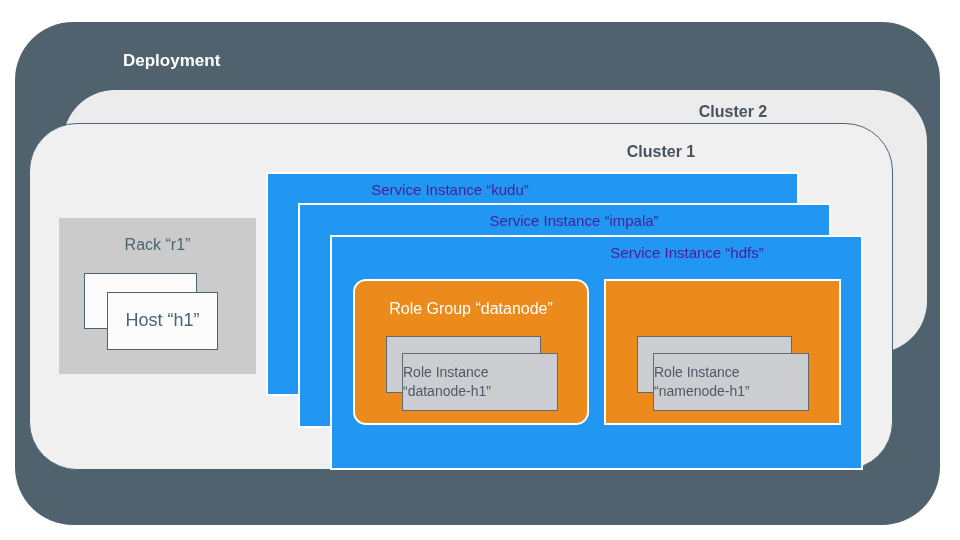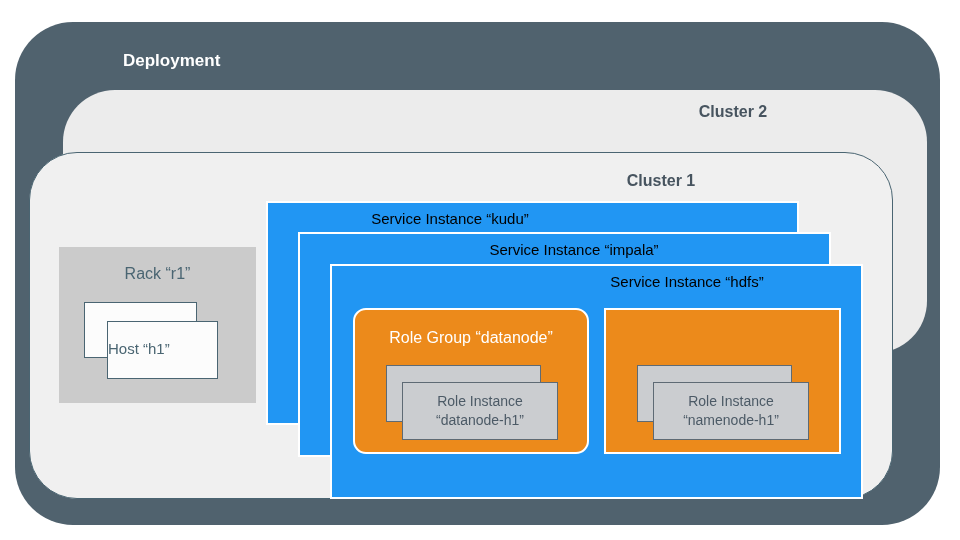--- a/index.html
+++ b/index.html
@@ -36,21 +36,20 @@
     white-space: nowrap; transform: translateX(-50%);
   }
   #cluster2 > .cluster-label { left: 670px; top: 13px; }
 
   
   #cluster1 {
     left: 14px; top: 101px; width: 864px; height: 347px;
     background: var(--cluster1_bg, #F0F0F0);
     border: 1px solid var(--border_slate, #4A6572);
     border-radius: 48px;
-    margin-top: 29px;
   }
   #cluster1 > .cluster-label { left: 631px; top: 19px; }
 
   
   #rack {
     left: 29px; top: 94px; width: 197px; height: 156px;
     background: var(--rack_bg, #CBCBCB);
   }
   .rack-label {
     left: 0; top: 18px; width: 100%;
@@ -58,36 +57,36 @@
     font-size: 16px; line-height: 18px;
   }
   .host-box {
     background: #fcfcfc;
     border: 1.5px solid var(--border_slate, #4A6572);
   }
   .host-back { left: 25px; top: 55px; width: 113px; height: 56px; }
   .host-front { left: 48px; top: 74px; width: 111px; height: 58px; }
   .host-label {
     left: 0; top: 0; width: 100%;
-    color: var(--border_slate, #4A6572);
-    font-size: 15px; line-height: 54px;
+    text-align: center; color: var(--border_slate, #4A6572);
+    font-size: 18px; line-height: 54px;
   }
 
   
   .service-box {
     width: 533px;
     background: var(--blue, #2196F3);
     border: 2px solid #ffffff;
   }
   #svc-kudu   { left: 236px; top: 48px;  height: 224px; }
   #svc-impala { left: 268px; top: 79px;  height: 225px; }
   #svc-hdfs   { left: 300px; top: 111px; height: 235px; }
   .service-label {
     top: 8px;
-    color: #000000; font-size: 15px; line-height: 16px;
+    color: #4c1d95; font-size: 15px; line-height: 16px;
     white-space: nowrap; transform: translateX(-50%);
   }
   #svc-kudu   > .service-label { left: 182px; }
   #svc-impala > .service-label { left: 274px; }
   #svc-hdfs   > .service-label { left: 355px; }
 
   
   .role-group {
     top: 42px; height: 146px;
     background: var(--orange, #EC8A1B);
@@ -103,21 +102,21 @@
 
   
   .role-instance-box {
     background: var(--instance_bg, #CBCDD0);
     border: 1px solid var(--instance_border, #5E6A74);
   }
   .ri-back  { left: 31px; top: 55px; width: 155px; height: 57px; }
   .ri-front { left: 47px; top: 72px; width: 156px; height: 58px; }
   .ri-text {
     left: 0; top: 9px; width: 100%;
-    text-align: center; color: var(--text_instance, #4C5A66);
+    color: var(--text_instance, #4C5A66);
     font-size: 14px; line-height: 19px;
   }
 </style>
 </head>
 <body>
 
 <div id="canvas">
 
   <div id="deployment" class="abs">
     <div class="abs deployment-label">Deployment</div>

